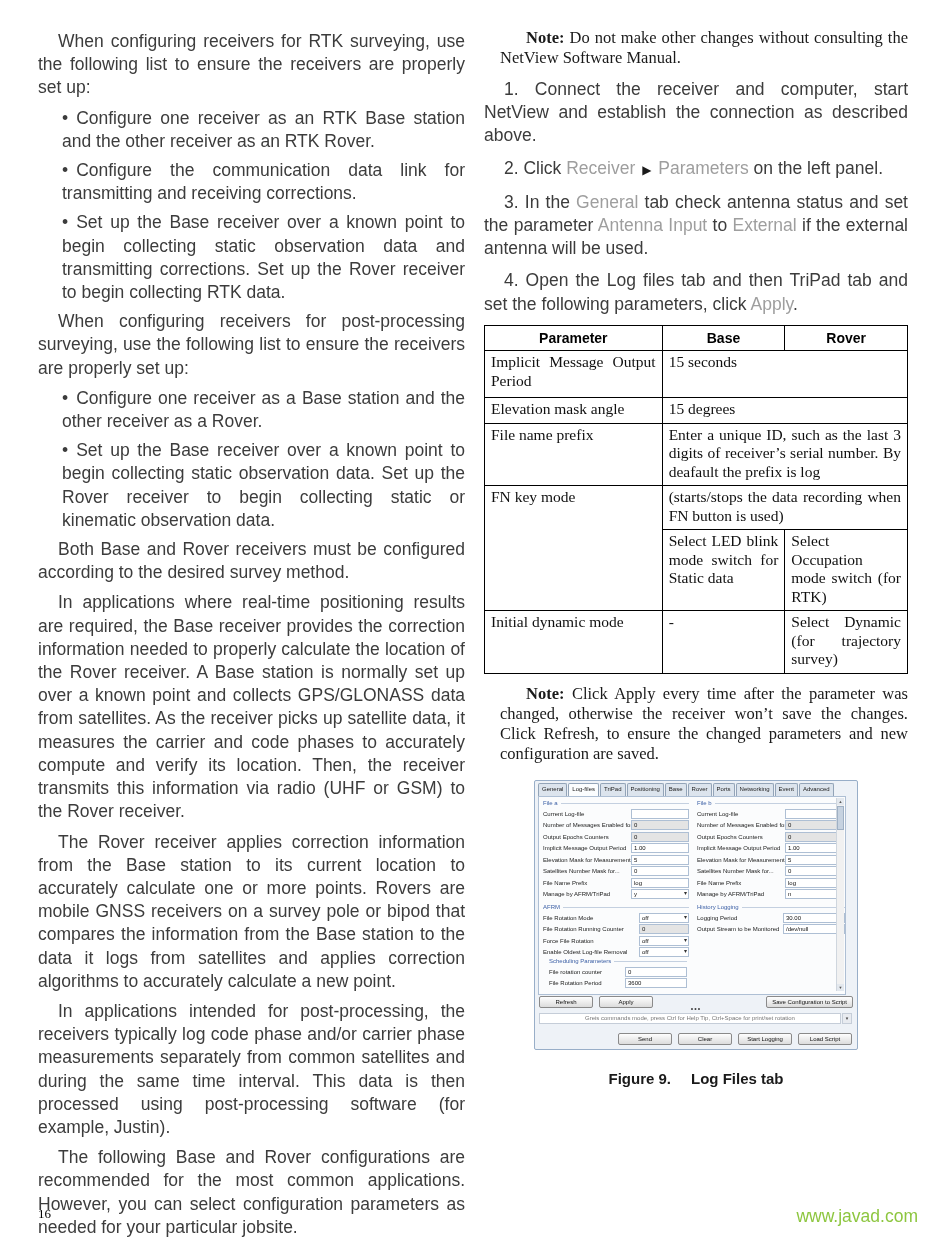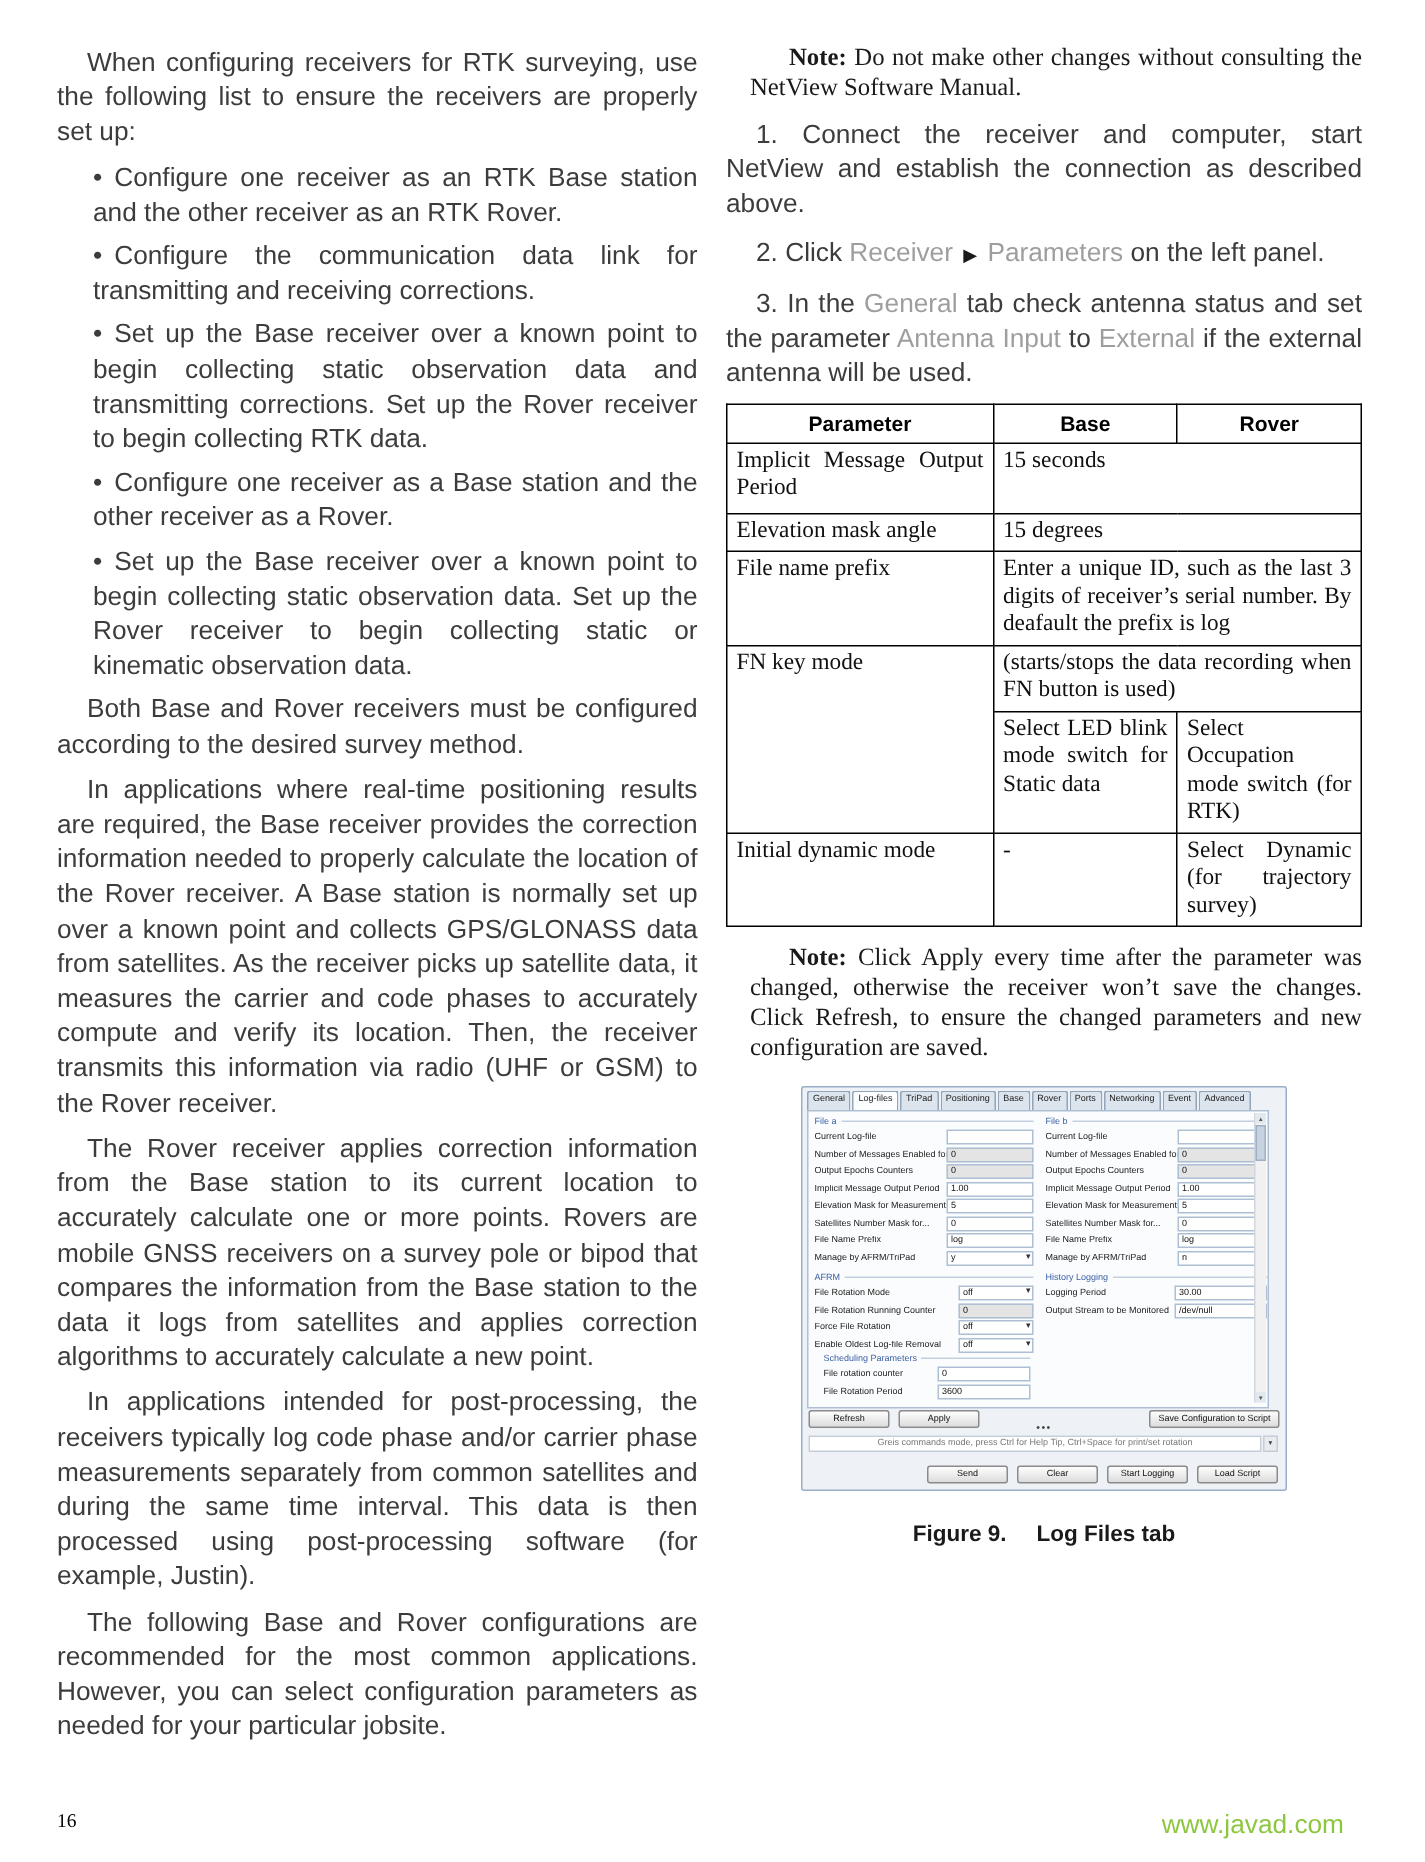--- a/index.html
+++ b/index.html
@@ -28,21 +28,21 @@
   td.just{text-align:justify;}
   tr.tall td{height:74px;}
   tr.r1 td{height:40px;}
   tr.r6 td{height:36px;}
 
   .figure-wrap{margin-top:16px;display:flex;flex-direction:column;align-items:center;}
   .caption{margin-top:20px;display:flex;gap:20px;font-weight:bold;font-size:15px;color:#1a1a1a;}
 
   .footer-num{position:absolute;left:38px;top:1206px;font-family:"Liberation Serif",serif;
     font-size:13px;color:#000000;}
-  .footer-site{position:absolute;right:54px;top:1206px;font-size:17.5px;color:#8dc63f;}
+  .footer-site{position:absolute;right:32px;top:1206px;font-size:17.5px;color:#8dc63f;}
 
   
   .dlg{position:relative;width:322px;height:268px;background:#eef2f7;
        border:1px solid #98aec8;border-radius:2px;font-family:"Liberation Sans",sans-serif;}
   .dtabs{position:absolute;top:2px;left:3px;right:12px;height:13px;display:flex;}
   .dtab{font-size:6px;line-height:11px;padding:0 3px;background:#dce4ed;color:#222;
         border:1px solid #93a4b8;border-bottom:none;margin-right:1px;
         border-radius:2px 2px 0 0;white-space:nowrap;}
   .dtab.active{background:#fbfdfe;}
   .darea{position:absolute;top:15px;left:3px;width:306px;height:197px;background:#fbfcfd;
@@ -83,38 +83,40 @@
 </head>
 <body>
 
 <div class="page">
 
   <div class="col-left">
     <p class="body indent">When configuring receivers for RTK surveying, use the following list to ensure the receivers are properly set up:</p>
     <p class="body bullet">Configure one receiver as an RTK Base station and the other receiver as an RTK Rover.</p>
     <p class="body bullet">Configure the communication data link for transmitting and receiving corrections.</p>
     <p class="body bullet">Set up the Base receiver over a known point to begin collecting static observation data and transmitting corrections. Set up the Rover receiver to begin collecting RTK data.</p>
+    <p class="body indent">When configuring receivers for post-processing surveying, use the following list to ensure the receivers are properly set up:</p>
     <p class="body bullet">Configure one receiver as a Base station and the other receiver as a Rover.</p>
     <p class="body bullet">Set up the Base receiver over a known point to begin collecting static observation data. Set up the Rover receiver to begin collecting static or kinematic observation data.</p>
     <p class="body indent">Both Base and Rover receivers must be configured according to the desired survey method.</p>
     <p class="body indent">In applications where real-time positioning results are required, the Base receiver provides the correction information needed to properly calculate the location of the Rover receiver. A Base station is normally set up over a known point and collects GPS/GLONASS data from satellites. As the receiver picks up satellite data, it measures the carrier and code phases to accurately compute and verify its location. Then, the receiver transmits this information via radio (UHF or GSM) to the Rover receiver.</p>
     <p class="body indent">The Rover receiver applies correction information from the Base station to its current location to accurately calculate one or more points. Rovers are mobile GNSS receivers on a survey pole or bipod that compares the information from the Base station to the data it logs from satellites and applies correction algorithms to accurately calculate a new point.</p>
     <p class="body indent">In applications intended for post-processing, the receivers typically log code phase and/or carrier phase measurements separately from common satellites and during the same time interval. This data is then processed using post-processing software (for example, Justin).</p>
     <p class="body indent">The following Base and Rover configurations are recommended for the most common applications. However, you can select configuration parameters as needed for your particular jobsite.</p>
   </div>
 
   <div class="col-right">
     <p class="note"><b>Note:</b><span> Do not make other changes without consulting the NetView Software Manual.</span></p>
 
     <p class="body step">1. Connect the receiver and computer, start NetView and establish the connection as described above.</p>
 
     <p class="body step"><span>2. Click </span><span class="gray">Receiver</span> <span class="menu-arrow">▶</span> <span class="gray">Parameters</span><span> on the left panel.</span></p>
 
     <p class="body step"><span>3. In the </span><span class="gray">General</span><span> tab check antenna status and set the parameter </span><span class="gray">Antenna Input</span><span> to </span><span class="gray">External</span><span> if the external antenna will be used.</span></p>
 
+    <p class="body step"><span>4. Open the Log files tab and then TriPad tab and set the following parameters, click </span><span class="gray">Apply</span><span>.</span></p>
 
     <table class="params">
       <colgroup>
           <col style="width:42%">
           <col style="width:29%">
           <col style="width:29%">
         </colgroup>
       <thead>
         <tr>
           <th>Parameter</th>

